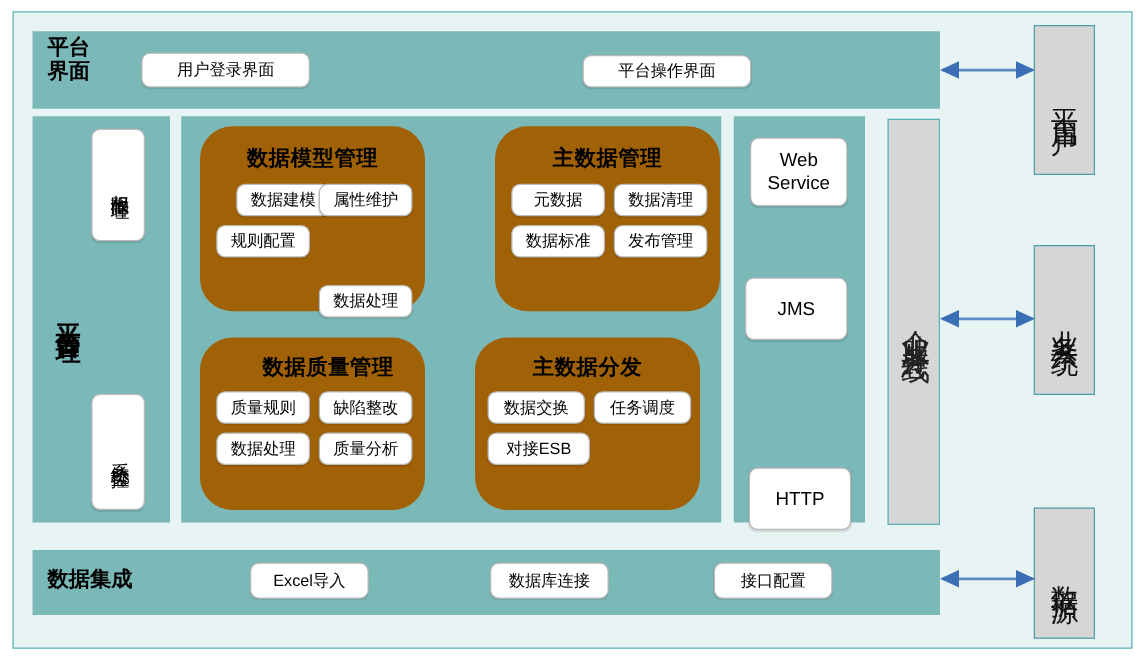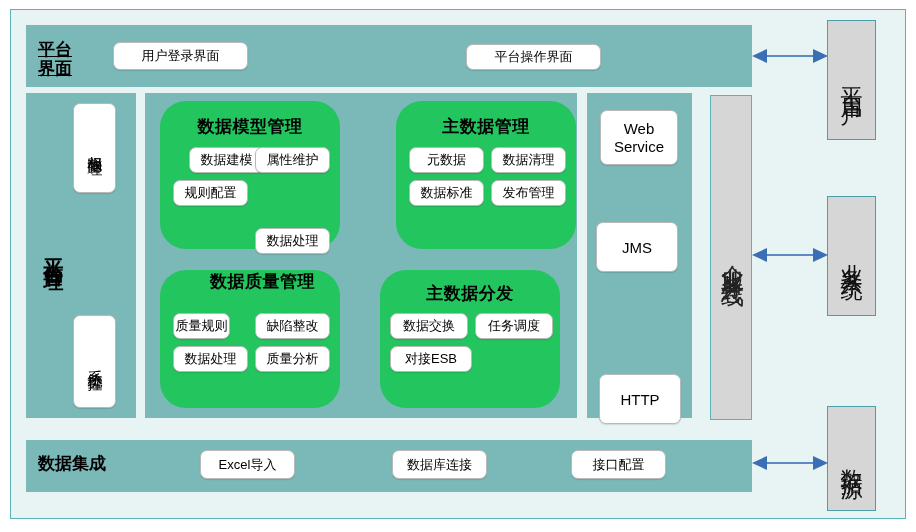--- a/index.html
+++ b/index.html
@@ -27,21 +27,21 @@
   .band {
     position: absolute;
     background: #7bb8b8;
   }
   .panel-mid {
     position: absolute;
     background: #7bb8b8;
   }
   .group-box {
     position: absolute;
-    background: #22c55e;
+    background: #a16207;
     border-radius: 26px;
   }
   .group-title {
     position: absolute;
     left: 0; right: 0;
     text-align: center;
     font-weight: bold;
     font-size: 17px;
     color: #000;
     letter-spacing: 0.5px;
@@ -118,21 +118,21 @@
 </style>
 </head>
 <body>
 
 <div id="canvas">
 
   <div class="outer-frame"></div>
 
   <div class="band" style="left:26px; top:25px; width:726px; height:62px;">
   </div>
-  <div class="band-label" style="left:38px; top:40px; width:60px;text-decoration:underline;">
+  <div class="band-label" style="left:38px; top:28px; width:60px;">
     <div>平台</div>
     <div>界面</div>
   </div>
   <div class="chip" style="left:113px; top:42px; width:135px; height:28px;">用户登录界面</div>
   <div class="chip" style="left:466px; top:44px; width:135px; height:26px;">平台操作界面</div>
 
   <div class="panel-mid" style="left:26px; top:93px; width:110px; height:325px;">
   </div>
   <div class="chip vert" style="left:73px; top:103px; width:43px; height:90px;">权限管理</div>
   <div class="side-label-vert" style="left:40px; top:196px; width:28px; height:110px;">平台管理</div>
@@ -151,22 +151,22 @@
 
   <div class="group-box" style="left:380px; top:101px; width:180px; height:148px;margin-left:16px;">
     <div class="group-title" style="top:14px;">主数据管理</div>
     <div class="chip" style="left:13px; top:46px; width:75px; height:26px;">元数据</div>
     <div class="chip" style="left:95px; top:46px; width:75px; height:26px;">数据清理</div>
     <div class="chip" style="left:13px; top:79px; width:75px; height:26px;">数据标准</div>
     <div class="chip" style="left:95px; top:79px; width:75px; height:26px;">发布管理</div>
   </div>
 
   <div class="group-box" style="left:160px; top:270px; width:180px; height:138px;">
-    <div class="group-title" style="top:0;margin-left:25px;">数据质量管理</div>
-    <div class="chip" style="left:13px; top:43px; width:57px; height:26px;">质量规则</div>
+    <div class="group-title" style="top:12px;margin-left:25px;">数据质量管理</div>
+    <div class="chip" style="left:13px; top:43px; width:75px; height:26px;">质量规则</div>
     <div class="chip" style="left:95px; top:43px; width:75px; height:26px;">缺陷整改</div>
     <div class="chip" style="left:13px; top:76px; width:75px; height:26px;">数据处理</div>
     <div class="chip" style="left:95px; top:76px; width:75px; height:26px;">质量分析</div>
   </div>
 
   <div class="group-box" style="left:380px; top:270px; width:180px; height:138px;">
     <div class="group-title" style="top:12px;">主数据分发</div>
     <div class="chip" style="left:10px; top:43px; width:78px; height:26px;">数据交换</div>
     <div class="chip" style="left:95px; top:43px; width:78px; height:26px;">任务调度</div>
     <div class="chip" style="left:10px; top:76px; width:82px; height:26px;">对接ESB</div>

